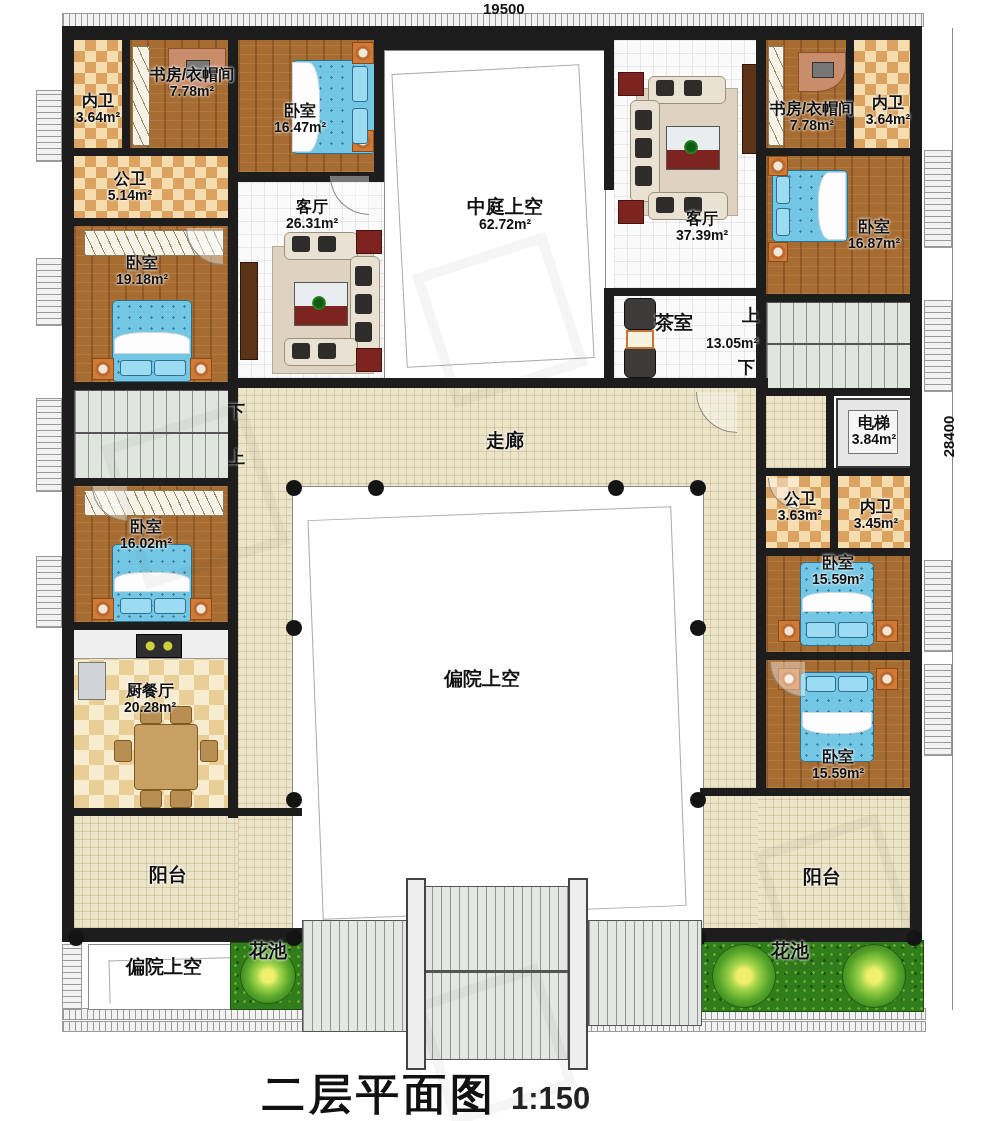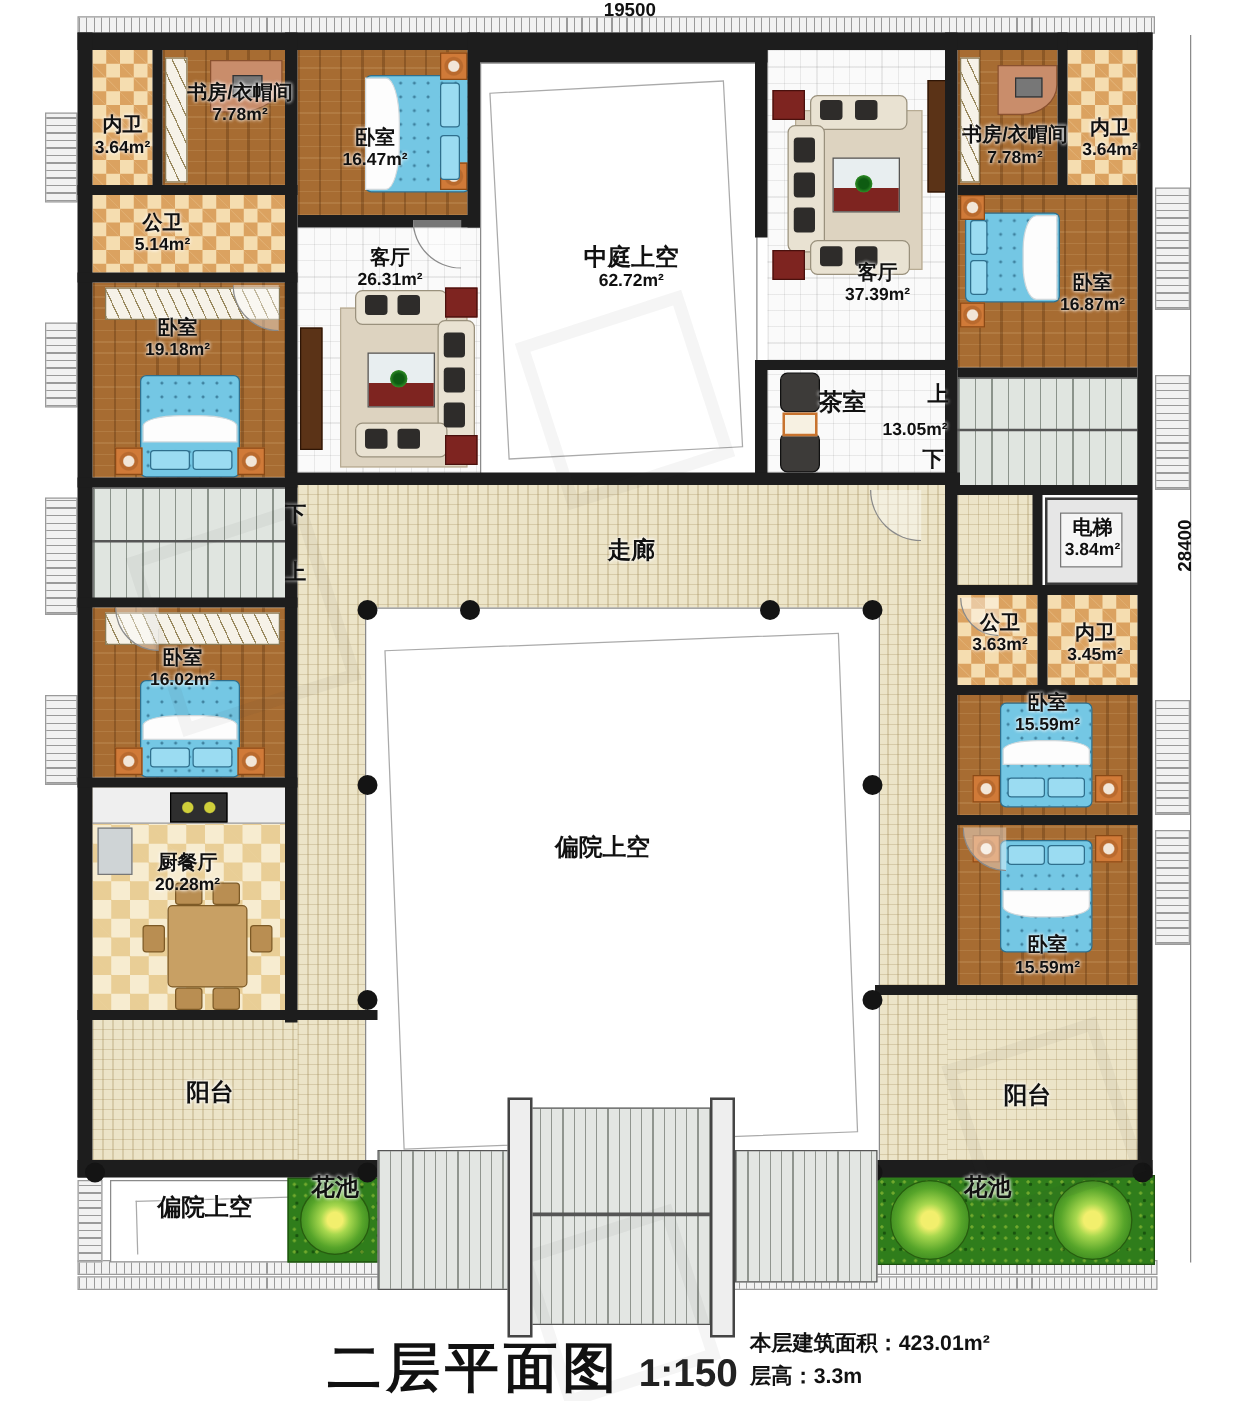--- a/index.html
+++ b/index.html
@@ -421,18 +421,14 @@
   <div class="sl" style="left:228px;top:400px;">下</div>
   <div class="sl" style="left:228px;top:446px;">上</div>
   <div class="sl" style="left:742px;top:304px;">上</div>
   <div class="sl" style="left:738px;top:356px;">下</div>
 
   <div class="tblock" style="left:262px;top:1066px;">
     <span class="t-main">二层平面图</span><span class="t-scale">1:150</span>
     
     
   </div>
-  <div class="tblock t-note" style="left:600px;top:1062px;">
-    <div>本层建筑面积：423.01m²</div>
-    <div>层高：3.3m</div>
-  </div>
 
 </div>
 
 </body></html>

